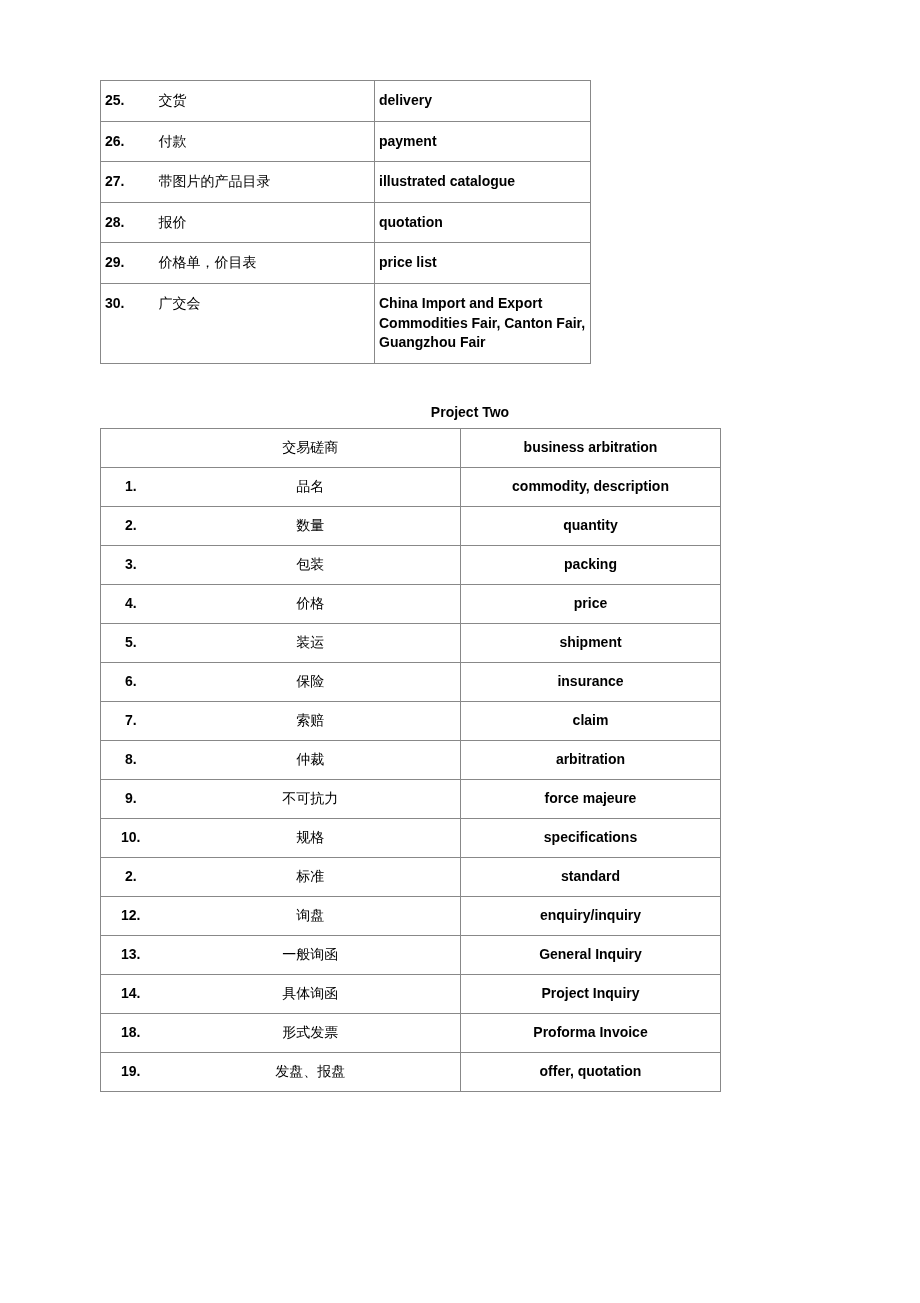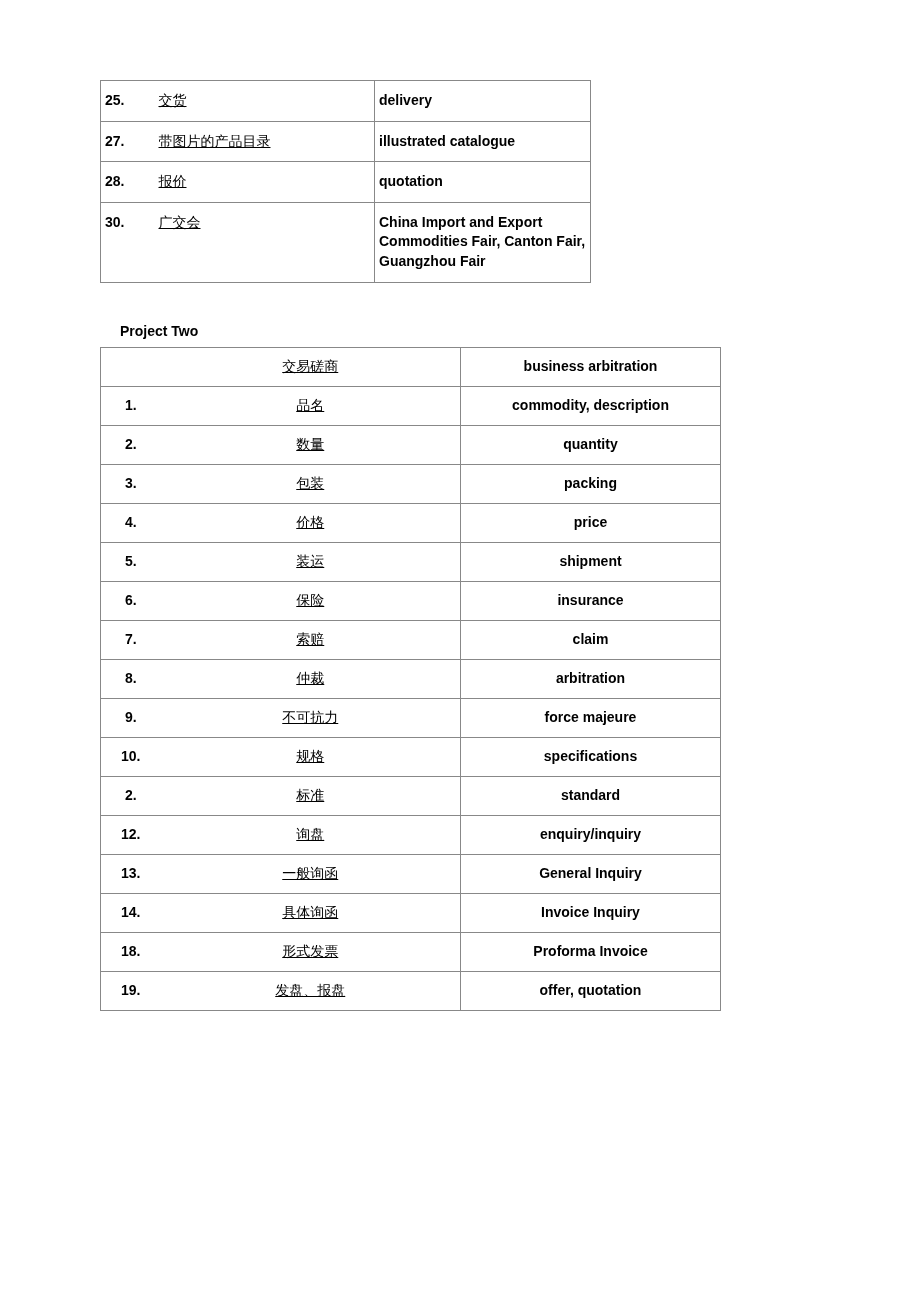--- a/index.html
+++ b/index.html
@@ -33,54 +33,64 @@
     padding: 10px 4px;
     vertical-align: top;
     font-weight: bold;
   }
   td.num {
     border-right: none;
   }
   td.cn {
     border-left: none;
     font-weight: normal;
-    text-decoration: underline;
   }
   .table1 td { line-height: 1.4; }
   .table2 td { padding: 10px 4px; text-align: center; }
   .multiline { line-height: 2.6; }
   .section-title {
     font-weight: bold;
     margin: 0 0 8px 20px;
+    text-align: center;
   }
 </style>
 </head>
 <body>
 
 <table class="table1">
   <colgroup>
       <col class="c1">
       <col class="c2">
       <col class="c3">
     </colgroup>
   <tbody>
     <tr>
       <td class="num">25.</td>
       <td class="cn">交货</td>
       <td>delivery</td>
     </tr>
     <tr>
+      <td class="num">26.</td>
+      <td class="cn">付款</td>
+      <td>payment</td>
+    </tr>
+    <tr>
       <td class="num">27.</td>
       <td class="cn">带图片的产品目录</td>
       <td>illustrated catalogue</td>
     </tr>
     <tr>
       <td class="num">28.</td>
       <td class="cn">报价</td>
       <td>quotation</td>
+    </tr>
+    <tr>
+      <td class="num">29.</td>
+      <td class="cn">价格单，价目表</td>
+      <td>price list</td>
     </tr>
     <tr>
       <td class="num">30.</td>
       <td class="cn">广交会</td>
       <td class="multiline">China Import and Export Commodities Fair, Canton Fair, Guangzhou Fair</td>
     </tr>
   </tbody>
 </table>
 
 <div class="section-title">Project Two</div>
@@ -158,21 +168,21 @@
         <td>enquiry/inquiry</td>
       </tr>
     <tr>
         <td class="num">13.</td>
         <td class="cn">一般询函</td>
         <td>General Inquiry</td>
       </tr>
     <tr>
         <td class="num">14.</td>
         <td class="cn">具体询函</td>
-        <td>Invoice Inquiry</td>
+        <td>Project Inquiry</td>
       </tr>
     <tr>
         <td class="num">18.</td>
         <td class="cn">形式发票</td>
         <td>Proforma Invoice</td>
       </tr>
     <tr>
         <td class="num">19.</td>
         <td class="cn">发盘、报盘</td>
         <td>offer, quotation</td>

